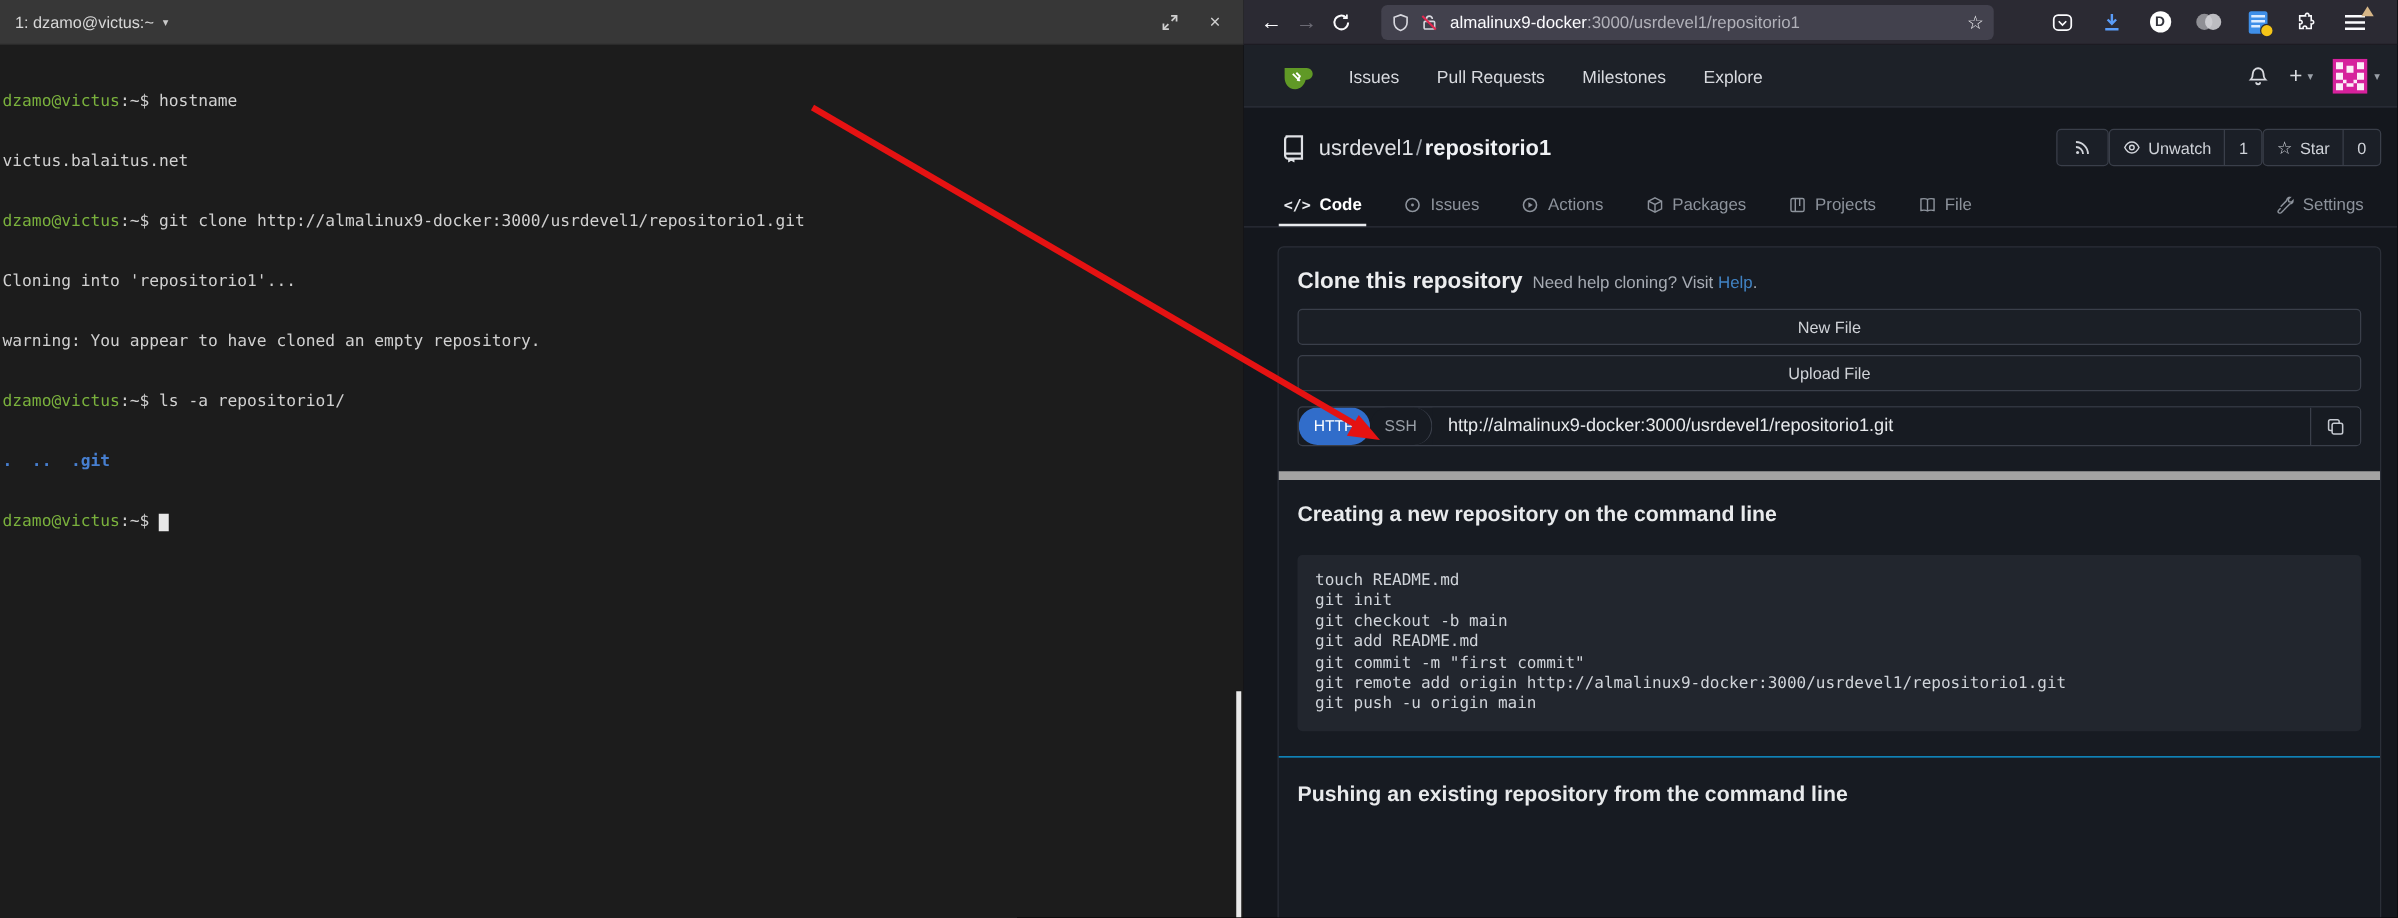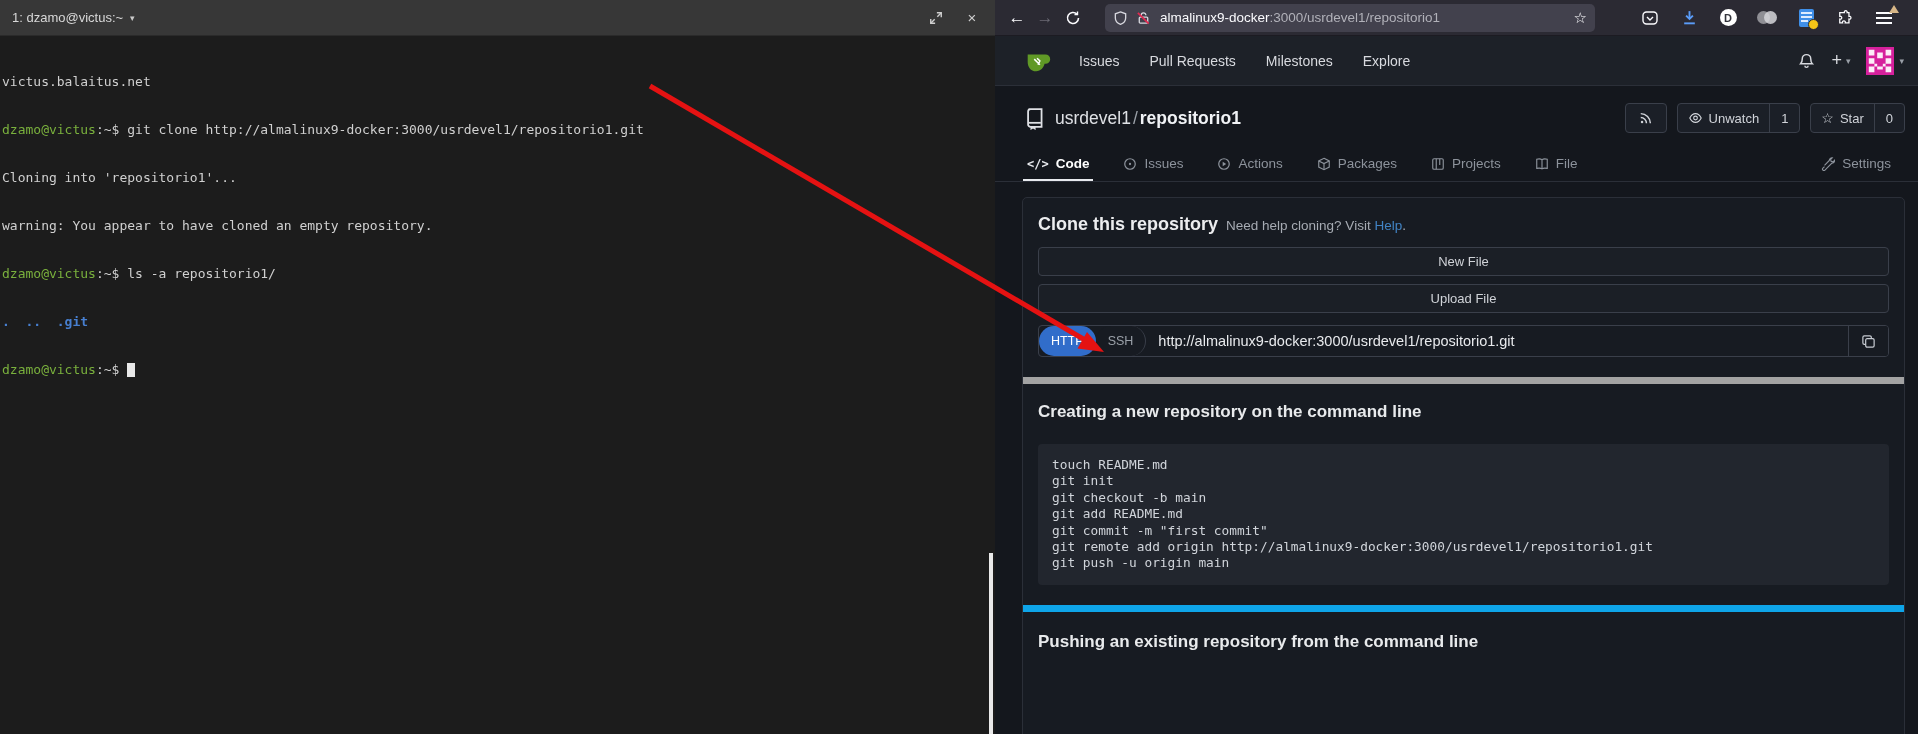--- a/index.html
+++ b/index.html
@@ -52,21 +52,21 @@
   .g-nav-right { margin-left:auto; display:flex; align-items:center; gap:16px; }
   .g-plus { color:#d8dadf; font-size:18px; display:flex; align-items:center; gap:4px; }
   .small-caret { font-size:9px; color:#9aa0a8; }
   .g-avatar-wrap { display:flex; align-items:center; gap:5px; }
 
   .g-repo-header { display:flex; align-items:center; padding:0 13px 0 28px; height:52px; margin-top:6px; }
   .g-repo-title { display:flex; align-items:center; gap:10px; color:#dfe1e5; font-size:17.5px; }
   .g-repo-title .owner { font-weight:400; }
   .g-repo-title .sep { color:#9aa0a8; margin:0 2px; }
   .g-repo-title .name { font-weight:700; color:#f0f2f5; }
-  .g-header-btns { margin-left:auto; display:flex; align-items:flex-start; gap:10px; }
+  .g-header-btns { margin-left:auto; display:flex; align-items:flex-start; }
   .g-btn { display:flex; align-items:stretch; background:#1b1f27; border:1px solid #3a3f4a; border-radius:4px; color:#d0d3d9; font-size:13px; height:30px; overflow:hidden; }
   .g-btn .seg { display:flex; align-items:center; gap:6px; padding:0 10px; }
   .g-btn .count { border-left:1px solid #3a3f4a; display:flex; align-items:center; padding:0 11px; }
   .g-btn.icon-only .seg { padding:0 13px; }
 
   .g-tabs { display:flex; align-items:flex-end; padding:0 23px 0 28px; height:36px; border-bottom:1px solid #2b2f38; margin-top:2px; }
   .g-tab { display:flex; align-items:center; gap:7px; color:#8d939c; font-size:13.5px; padding:0 4px 10px 4px; margin-right:26px; cursor:pointer; }
   .g-tab.active { color:#ffffff; font-weight:700; border-bottom:2px solid #e8eaee; padding-bottom:8px; }
   .g-tab .ticon { color:#8d939c; font-size:12px; display:flex; align-items:center; }
   .g-tab.active .ticon { color:#e8eaee; }
@@ -80,21 +80,21 @@
   .g-clone-help { color:#a6abb3; font-size:13.5px; }
   .g-help-link { color:#4183c4; cursor:pointer; }
   .g-wide-btn { height:29px; border:1px solid #3a3f4a; border-radius:4px; display:flex; align-items:center; justify-content:center; color:#d0d3d8; font-size:13px; margin-bottom:8px; background:#1b1f26; cursor:pointer; }
   .g-clone-row { height:32px; display:flex; align-items:stretch; border:1px solid #3a3f4a; border-radius:4px; overflow:hidden; margin-top:12px; }
   .proto-btn { display:flex; align-items:center; padding:0 12px; font-size:12.5px; cursor:pointer;border-radius:15px; }
   .proto-http { background:#316dca; color:#fff; }
   .proto-ssh { color:#9aa0a8; border-right:1px solid #3a3f4a; background:#171b22; }
   .clone-url { flex:1; display:flex; align-items:center; padding:0 12px; color:#e8eaed; font-size:14.5px; background:#171b22; white-space:nowrap; overflow:hidden; }
   .copy-btn { width:40px; display:flex; align-items:center; justify-content:center; border-left:1px solid #3a3f4a; color:#c6cad1; cursor:pointer; background:#171b22; }
 
-  .g-cmd-sec { padding:18px 15px 20px 15px; border-bottom:7px solid #0ea5e9; }
+  .g-cmd-sec { padding:18px 15px 20px 15px; border-bottom:1px solid #0ea5e9; }
   .g-cmd-heading { color:#e8eaec; font-size:17px; font-weight:600; }
   .g-code { margin-top:22px; background:#22262e; border-radius:4px; padding:13px 14px; font-family:"DejaVu Sans Mono", monospace; font-size:12.8px; line-height:16.4px; color:#d0d4da; white-space:pre; overflow:hidden; }
   .g-push-sec { padding:20px 15px; }
 
   
   .pane-divider { position:absolute; left:989px; top:553px; width:4px; height:181px; background:#e9e9e9; z-index:5; }
 
   
   .arrow-overlay { position:absolute; left:0; top:0; width:1918px; height:734px; pointer-events:none; z-index:50; }
 
@@ -114,20 +114,21 @@
       <svg class="ico" width="14" height="14" viewBox="0 0 16 16" fill="none" stroke="#cfcfcf" stroke-width="1.6">
         <path d="M9 2 h5 v5"></path>
           <path d="M7 14 H2 V9"></path>
           <path d="M14 2 L9.5 6.5"></path>
           <path d="M2 14 L6.5 9.5"></path>
       </svg>
     </div>
     <div class="term-btn" style="font-size:15px;">×</div>
   </div>
   <div class="term-body">
+    <div><span class="tgreen">dzamo@victus</span><span>:~$ </span><span>hostname</span></div>
     <div><span>victus.balaitus.net</span></div>
     <div><span class="tgreen">dzamo@victus</span><span>:~$ </span><span>git clone http://almalinux9-docker:3000/usrdevel1/repositorio1.git</span></div>
     <div><span>Cloning into 'repositorio1'...</span></div>
     <div><span>warning: You appear to have cloned an empty repository.</span></div>
     <div><span class="tgreen">dzamo@victus</span><span>:~$ </span><span>ls -a repositorio1/</span></div>
     <div><span class="tblue">.</span><span>  </span><span class="tblue">..</span><span>  </span><span class="tblue">.git</span></div>
     <div><span class="tgreen">dzamo@victus</span><span>:~$ </span><span class="cursor-block"></span></div>
   </div>
 </div>
 

